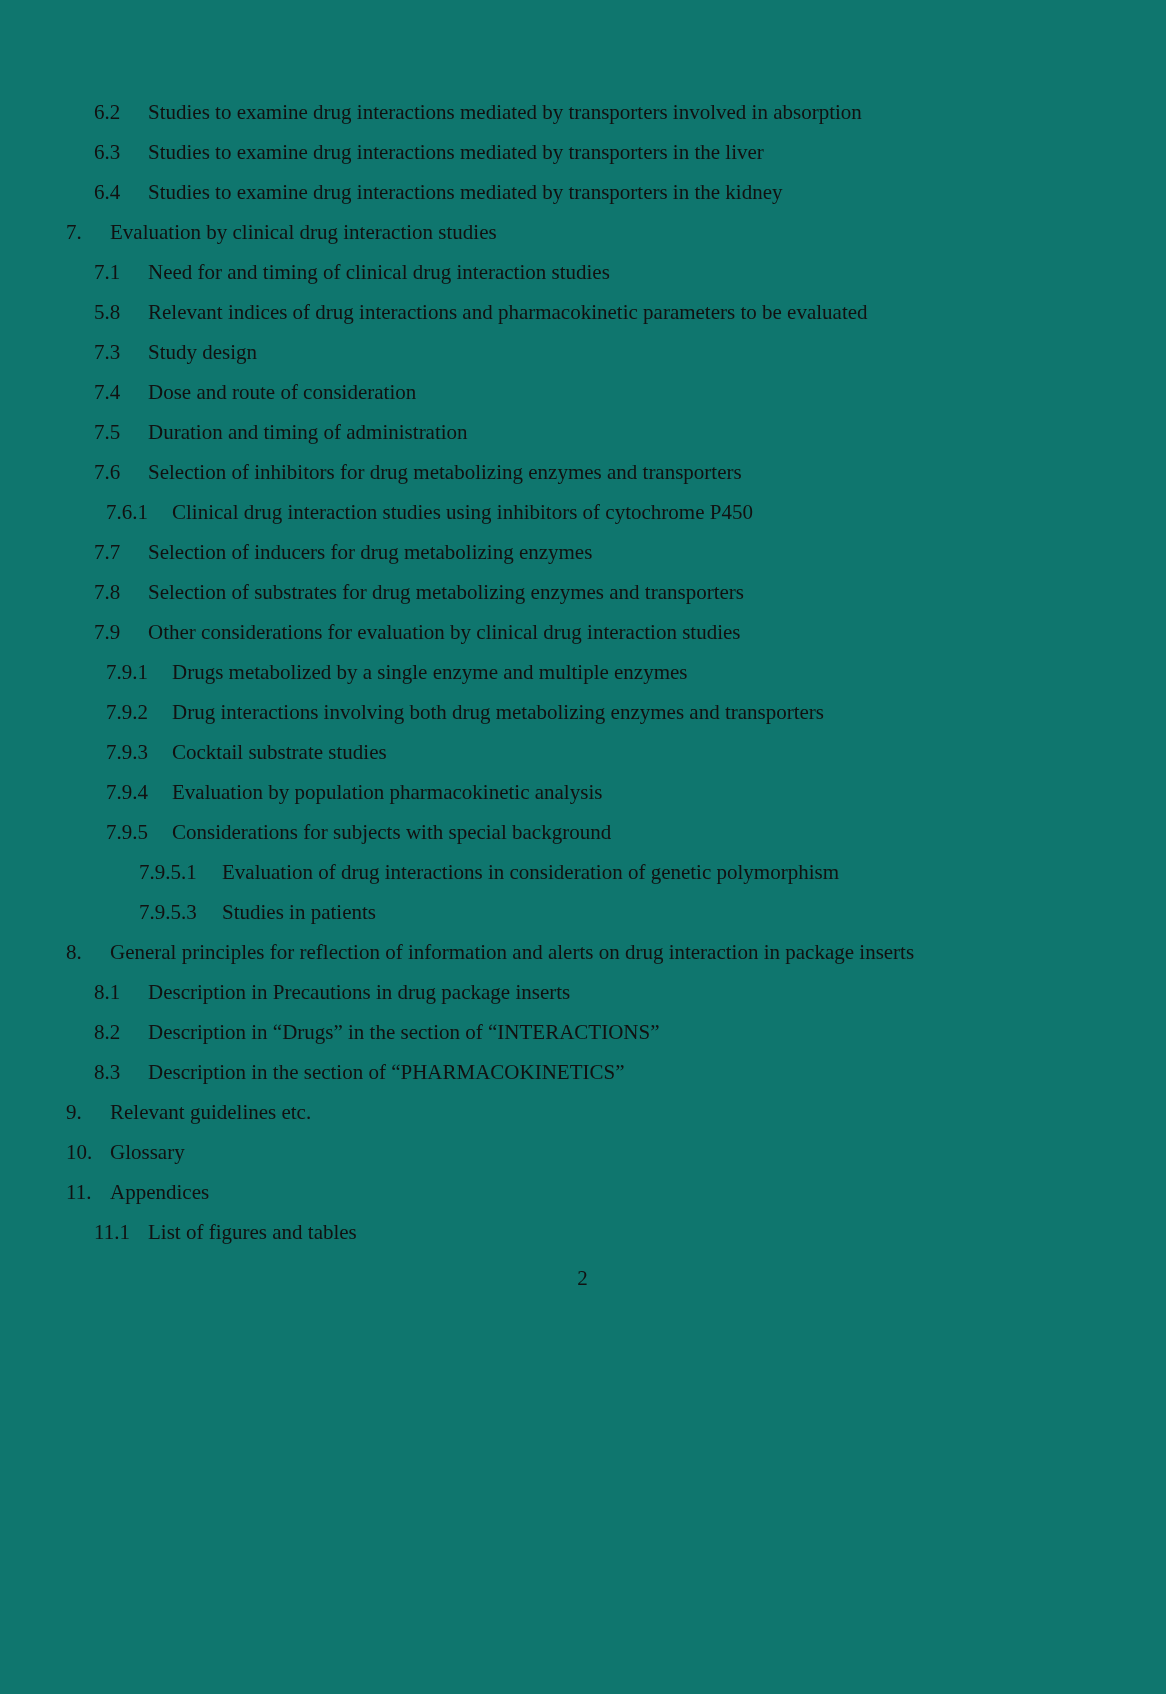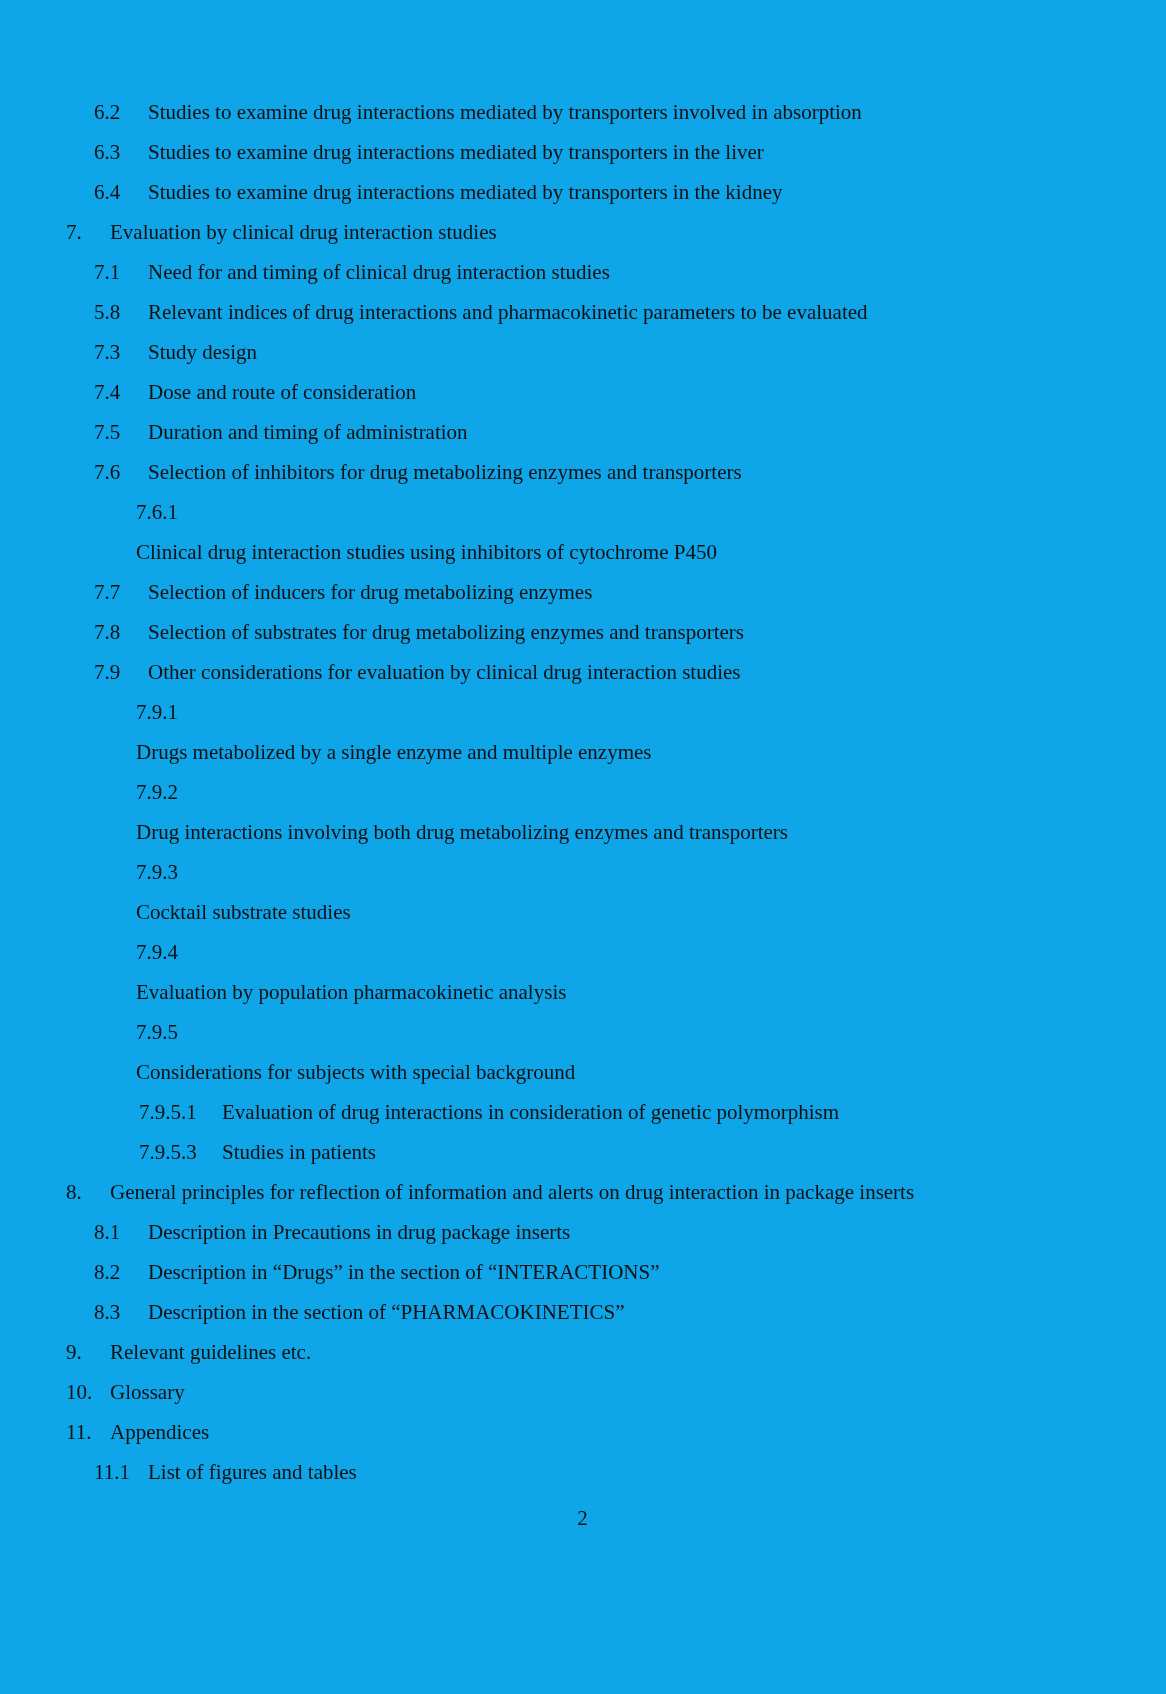--- a/index.html
+++ b/index.html
@@ -5,21 +5,21 @@
   html, body {
     margin: 0;
     padding: 0;
     background: #f2f2f2;
   }
   .page {
     position: relative;
     width: 1166px;
     height: 1694px;
     margin: 0 auto;
-    background: #0ea5e9;
+    background: #0f766e;
     box-sizing: border-box;
     padding: 92px 67px 0 66px;
     font-family: "Liberation Serif", "DejaVu Serif", serif;
     font-size: 21px;
     color: #111111;
   }
   .toc-row {
     display: flex;
     align-items: flex-start;
     line-height: 40px;
@@ -29,21 +29,21 @@
     white-space: nowrap;
   }
   .toc-text {
     flex: 1 1 auto;
   }
   
   .level-1 { margin-left: 0; }
   .level-1 .toc-num { width: 44px; }
   .level-2 { margin-left: 28px; }
   .level-2 .toc-num { width: 54px; }
-  .level-3 { margin-left: 70px; flex-direction: column; }
+  .level-3 { margin-left: 40px; }
   .level-3 .toc-num { width: 66px; }
   .level-4 { margin-left: 73px; }
   .level-4 .toc-num { width: 83px; }
 
   .page-number {
     margin-top: 6px;
     text-align: center;
     line-height: 40px;
   }
 </style>

